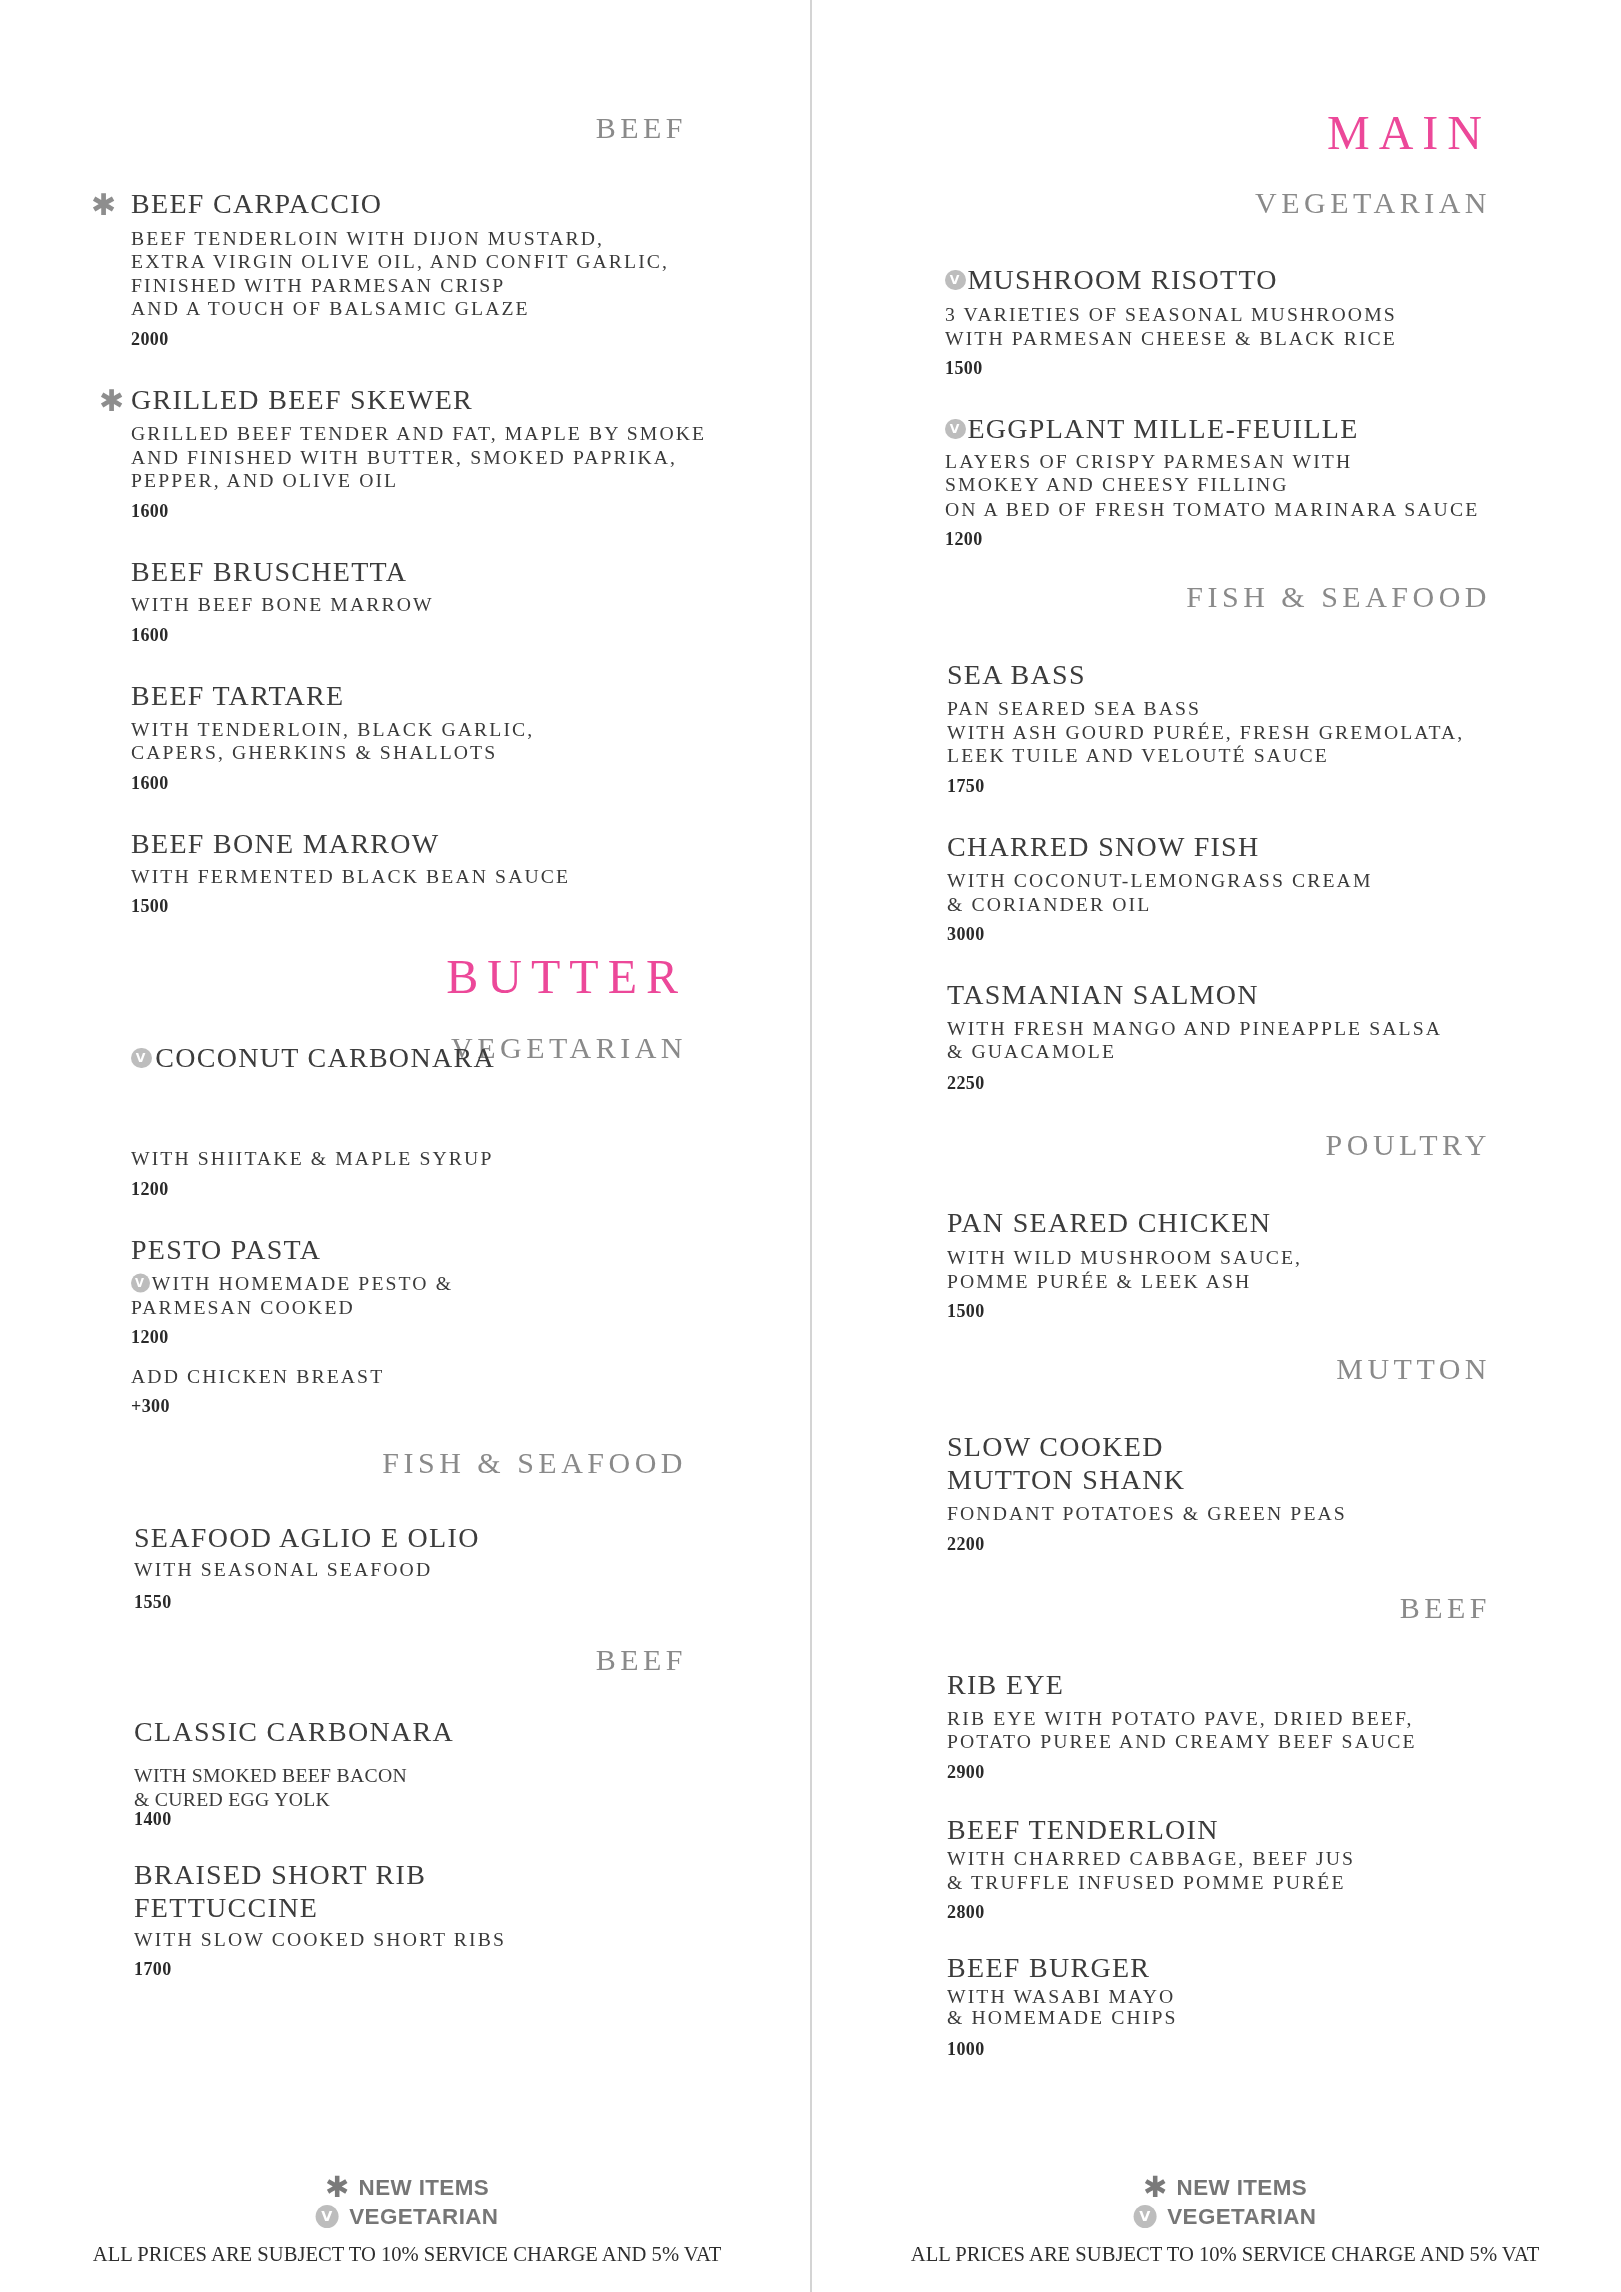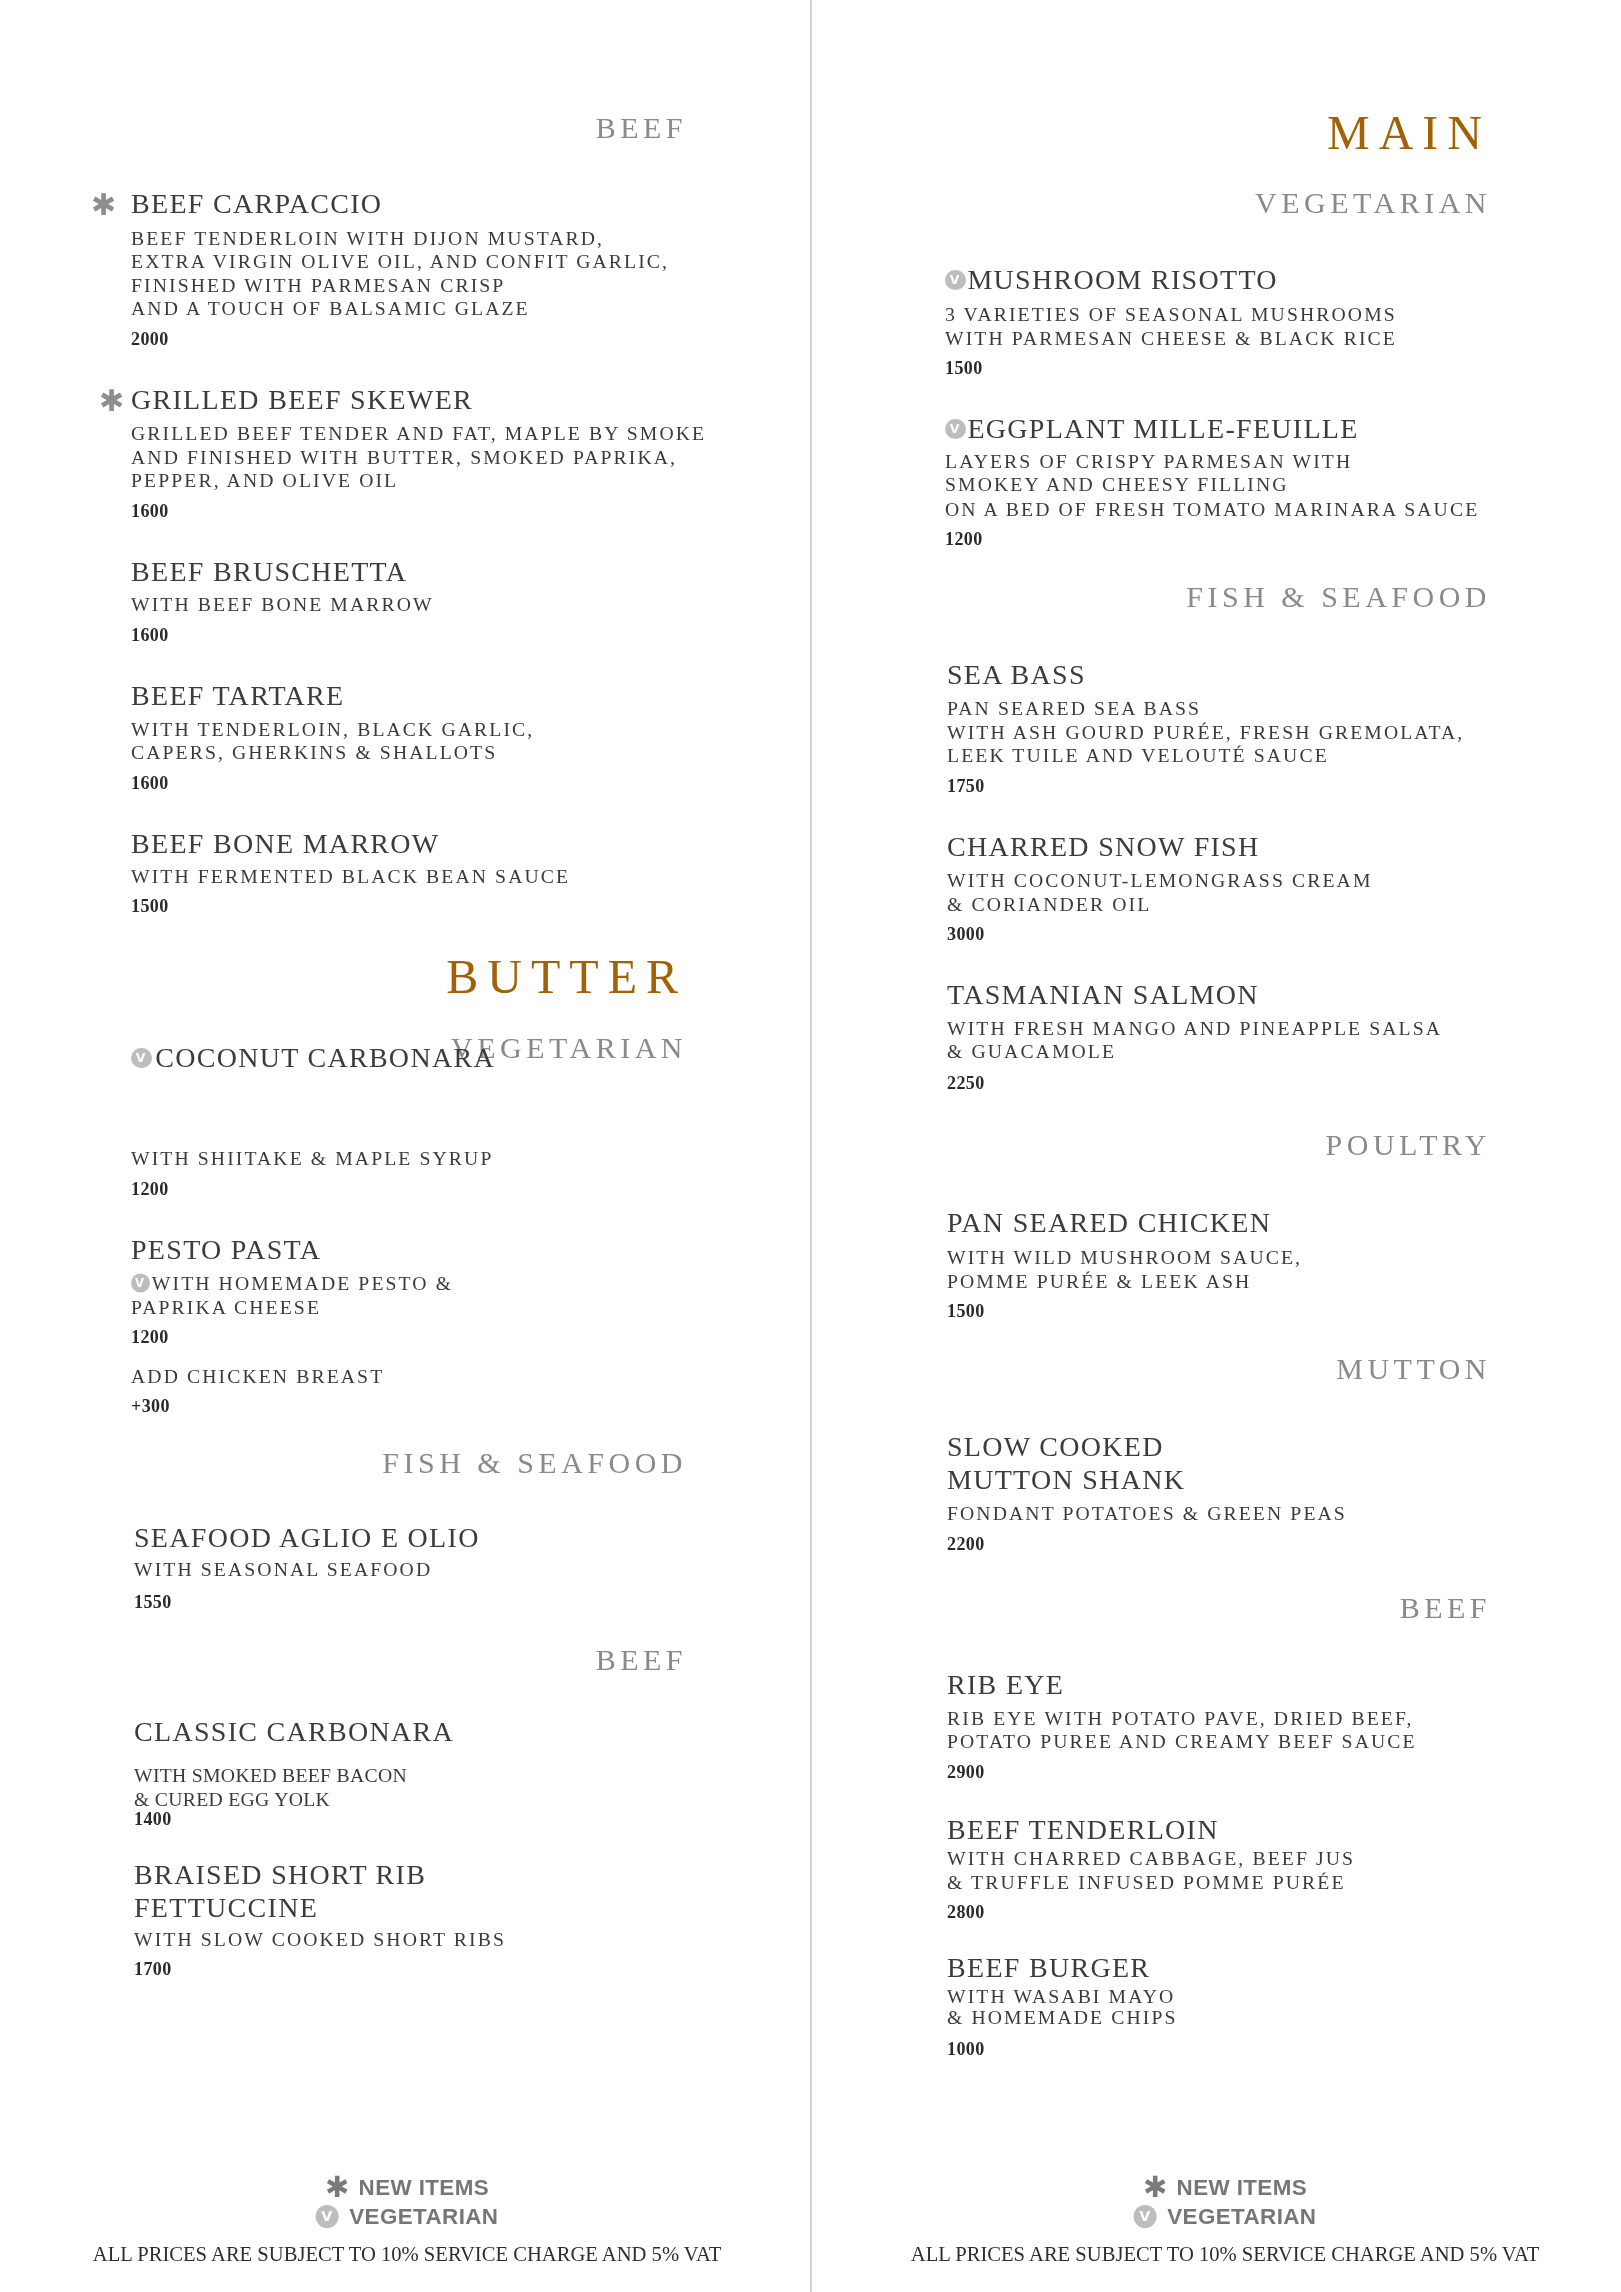--- a/index.html
+++ b/index.html
@@ -1,20 +1,20 @@
 <!DOCTYPE html>
 <html style="font-size:14.3px"><head>
 <meta charset="utf-8">
 <style>
   html, body { margin: 0; padding: 0; background: #ffffff; }
   body { width: 1622px; height: 2293px; position: relative; overflow: hidden;
          font-family: "Liberation Serif", "DejaVu Serif", serif; color: #3a3a3a; }
   .divider { position: absolute; left: 810px; top: 0; width: 1.8px; height: 2293px; background: #d4d4d4; }
   .abs { position: absolute; white-space: nowrap; transform: translateY(-50%); }
-  .main-h { font-size: 48px; letter-spacing: 9px; color: #a16207; line-height: 1; }
+  .main-h { font-size: 48px; letter-spacing: 9px; color: #ec4899; line-height: 1; }
   .sec-h { font-size: 30px; letter-spacing: 4.5px; color: #8a8a8a; line-height: 1; }
   .right-l { text-align: right; right: 935px; }   
   .right-r { text-align: right; right: 131px; }    
   .title { font-size: 28px; letter-spacing: 1.3px; color: #3c3c3c; line-height: 1; }
   .desc { font-size: 19.7px; letter-spacing: 2.1px; color: #3a3a3a; line-height: 1; }
   .desc.narrow { letter-spacing: 0.3px; margin-top: 12px; }
   .price { font-size: 18px; font-weight: bold; color: #2a2a2a; line-height: 1; letter-spacing: 0.4px; }
   .star { position: absolute; color: #8e8e8e; font-size: 30px; font-weight: bold; line-height: 1;
           transform: translateY(-50%); font-family: "DejaVu Sans", sans-serif; }
   .vbadge { display: inline-block; width: 20.6px; height: 20.6px; border-radius: 50%; background: #bdbdbd;
@@ -84,21 +84,21 @@
     </div>
     <div class="abs desc" style="left:131px; top:1159px">WITH SHIITAKE &amp; MAPLE SYRUP</div>
     <div class="abs price" style="left:131px; top:1189px">1200</div>
   </div>
 
   <div>
     <div class="abs title" style="left:131px; top:1250px">PESTO PASTA</div>
     <div class="abs desc" style="left:131px; top:1284px">
       <span class="vbadge" style="width:19px;height:19px;line-height:19px;font-size:11.6px;top:-1.8px;margin-right:1.8px">V</span><span>WITH HOMEMADE PESTO &amp;</span>
     </div>
-    <div class="abs desc" style="left:131px; top:1308px">PAPRIKA CHEESE</div>
+    <div class="abs desc" style="left:131px; top:1308px">PARMESAN COOKED</div>
     <div class="abs price" style="left:131px; top:1337px">1200</div>
     <div class="abs desc" style="left:131px; top:1377px">ADD CHICKEN BREAST</div>
     <div class="abs price" style="left:131px; top:1406px">+300</div>
   </div>
 
   <div class="abs sec-h right-l" style="top:1463px">FISH &amp; SEAFOOD</div>
 
   <div>
     <div class="abs title" style="left:134px; top:1538px">SEAFOOD AGLIO E OLIO</div>
     <div class="abs desc" style="left:134px; top:1570px">WITH SEASONAL SEAFOOD</div>

